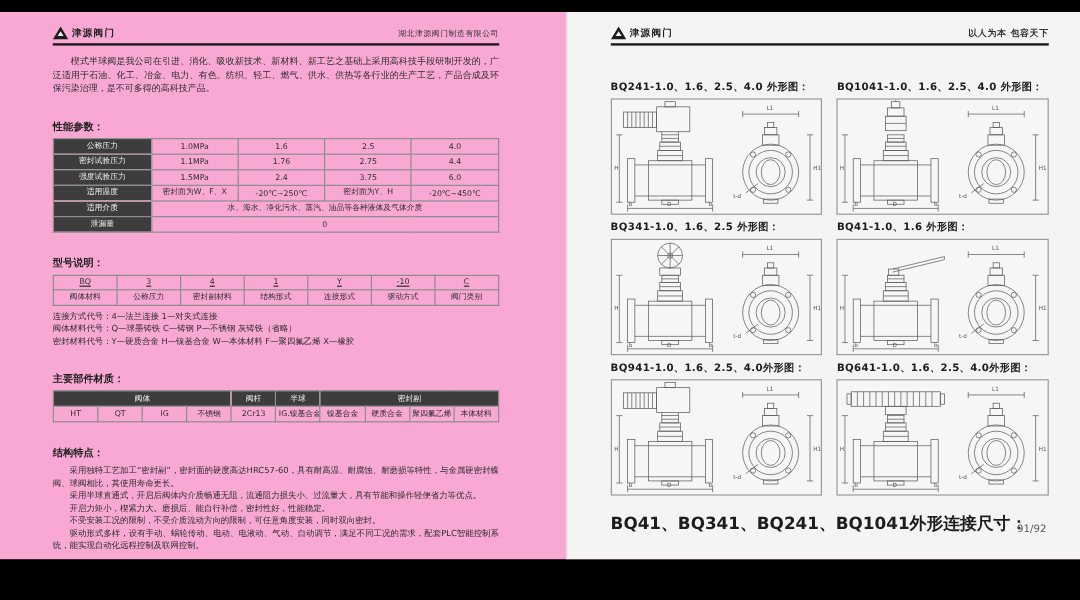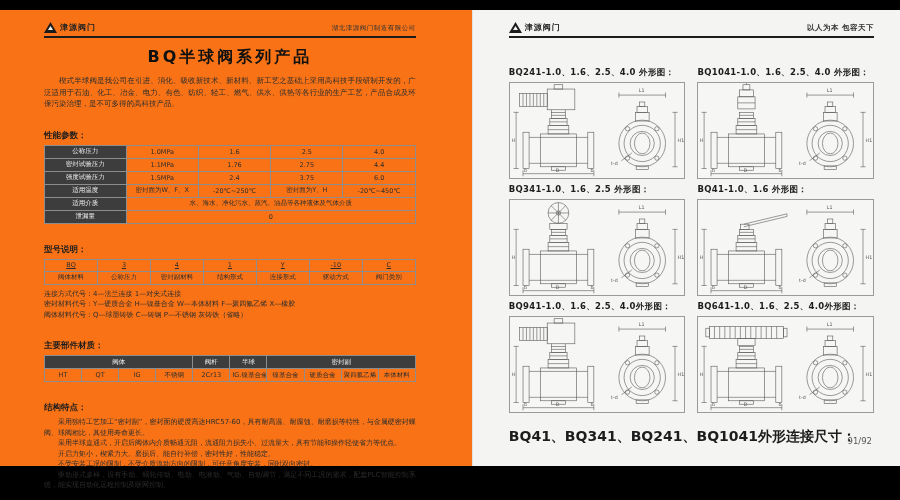--- a/index.html
+++ b/index.html
@@ -1,18 +1,18 @@
 <!DOCTYPE html>
 <html><head>
 <meta charset="utf-8">
 <style>
   html,body{margin:0;padding:0;}
   body{width:900px;height:500px;overflow:hidden;background:#000;font-family:"DejaVu Sans","Liberation Sans",sans-serif;}
   .stage{position:relative;width:900px;height:500px;background:#000;}
-  .paper{position:absolute;left:0;top:10px;width:900px;height:456px;background:#f97316;display:flex;gap:40px;}
+  .paper{position:absolute;left:0;top:10px;width:900px;height:456px;background:#f9a8d4;display:flex;gap:40px;}
   .page{position:relative;box-sizing:border-box;height:100%;}
   .page-left{width:452px;padding:12px 16px 0 44px;}
   .page-right{width:448px;padding:12px 26px 0 36px;border-left:1px solid #e2e2de;background:#f4f4f2;}
   
   .hdr{display:flex;justify-content:space-between;align-items:flex-end;border-bottom:2.5px solid #1c1c1c;padding-bottom:3px;}
   .logo{display:flex;align-items:center;gap:3px;}
   .logo-text{font-size:8px;font-weight:bold;color:#222;letter-spacing:1px;}
   .hdr-right{font-size:6.5px;color:#333;letter-spacing:.5px;}
   .hdr-right.motto{font-size:7.5px;font-weight:bold;}
   
@@ -46,21 +46,20 @@
         <div class="logo">
           <svg width="13" height="11" viewBox="0 0 13 11">
             <polygon points="6.5,0 13,11 0,11" fill="#1c1c1c"></polygon>
             <polygon points="6.5,4 9,8 4,8" fill="#f3f3f1"></polygon>
           </svg>
           <span class="logo-text">津源阀门</span>
         </div>
         <span class="hdr-right">湖北津源阀门制造有限公司</span>
       </div>
 
-      <div class="doc-title">BQ半球阀系列产品</div>
 
       <p class="intro">楔式半球阀是我公司在引进、消化、吸收新技术、新材料、新工艺之基础上采用高科技手段研制开发的，广泛适用于石油、化工、冶金、电力、有色、纺织、轻工、燃气、供水、供热等各行业的生产工艺，产品合成及环保污染治理，是不可多得的高科技产品。</p>
 
       <div class="sec-label">性能参数：</div>
       <table class="perf-table">
         <colgroup>
             <col style="width:22%">
             <col style="width:19.5%">
             <col style="width:19.5%">
             <col style="width:19.5%">
@@ -125,22 +124,22 @@
           <td>结构形式</td>
           <td>连接形式</td>
           <td>驱动方式</td>
           <td>阀门类别</td>
         </tr>
       </tbody>
         </table>
 
       <div class="notes">
         <div>连接方式代号：4—法兰连接 1—对夹式连接</div>
+        <div>阀体材料代号：Q—球墨铸铁 C—铸钢 P—不锈钢  灰铸铁（省略）</div>
         <div>密封材料代号：Y—硬质合金 H—镍基合金 W—本体材料 F—聚四氟乙烯 X—橡胶</div>
-        <div>阀体材料代号：Q—球墨铸铁 C—铸钢 P—不锈钢  灰铸铁（省略）</div>
       </div>
 
       <div class="sec-label">主要部件材质：</div>
       <table class="mat-table">
         <colgroup>
             <col>
             <col>
             <col>
             <col>
             <col>

